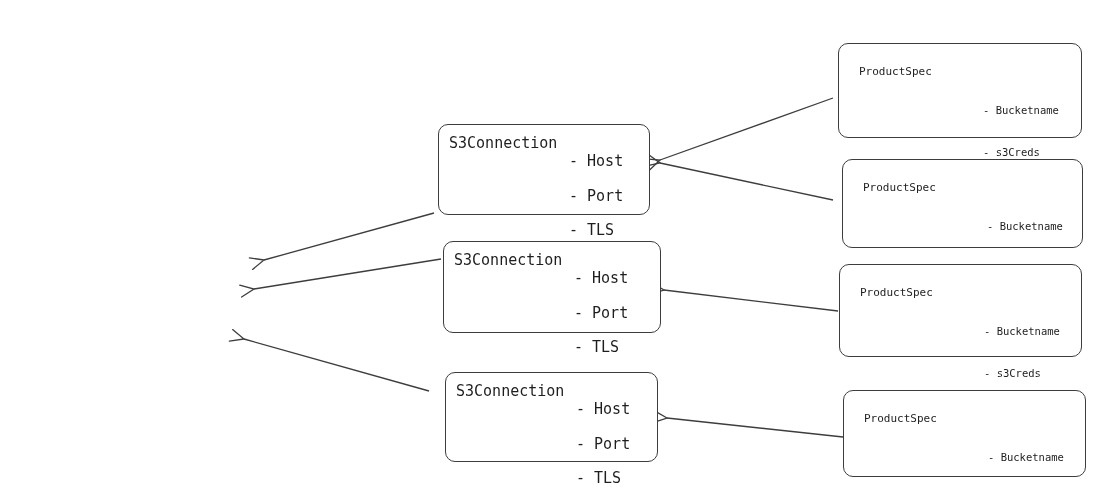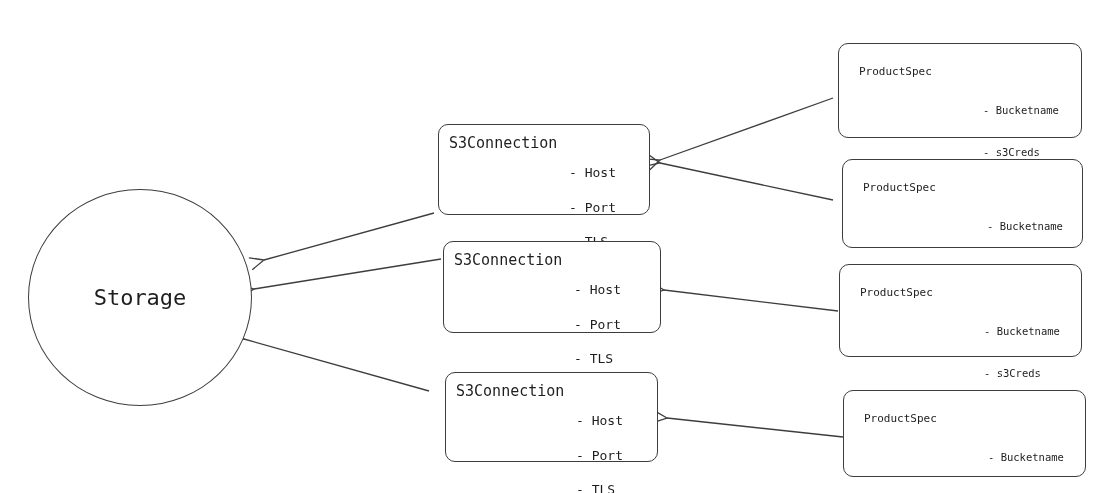--- a/index.html
+++ b/index.html
@@ -36,21 +36,21 @@
   }
   .attrs {
     position: absolute;
     margin: 0;
     padding: 0;
     list-style: none;
     white-space: pre;
     color: #1e1e1e;
   }
   .s3c .node-title { left: 10px; top: 9px;  font-size: 15px; }
-  .s3c .attrs      { left: 130px; top: 19px; font-size: 13px; line-height: 11.5px; }
+  .s3c .attrs      { left: 130px; top: 8px; font-size: 15px; line-height: 11.5px; }
   .ps  .node-title { left: 20px; top: 21px; font-size: 11px; }
   .ps  .attrs      { left: 144px; top: 31px; font-size: 10.5px; line-height: 14px; }
   .storage {
     position: absolute;
     left: 28px; top: 189px;
     width: 224px; height: 217px;
     border: 1.6px solid #3d3d3d;
     border-radius: 50%;
     background: #ffffff;
     box-sizing: border-box;
@@ -73,23 +73,20 @@
     </defs>
     <line x1="833" y1="98" x2="660" y2="160" stroke="#3d3d3d" stroke-width="1.3" marker-end="url(#ah)"></line>
     <line x1="833" y1="200" x2="660" y2="163" stroke="#3d3d3d" stroke-width="1.3" marker-end="url(#ah)"></line>
     <line x1="838" y1="311" x2="664" y2="290" stroke="#3d3d3d" stroke-width="1.3" marker-end="url(#ah)"></line>
     <line x1="843" y1="437" x2="667" y2="418" stroke="#3d3d3d" stroke-width="1.3" marker-end="url(#ah)"></line>
     <line x1="434" y1="213" x2="264" y2="260" stroke="#3d3d3d" stroke-width="1.3" marker-end="url(#ah)"></line>
     <line x1="441" y1="259" x2="254" y2="289" stroke="#3d3d3d" stroke-width="1.3" marker-end="url(#ah)"></line>
     <line x1="429" y1="391" x2="244" y2="339" stroke="#3d3d3d" stroke-width="1.3" marker-end="url(#ah)"></line>
   </svg>
 
-  <div class="storage">
-    <span>Storage</span>
-  </div>
 
   <div class="node s3c" style="left:438px; top:124px; width:212px; height:91px">
     <div class="node-title">S3Connection</div>
     <ul class="attrs">
       <li>- Host</li>
       <li>- Port</li>
       <li>- TLS</li>
     </ul>
   </div>
 

